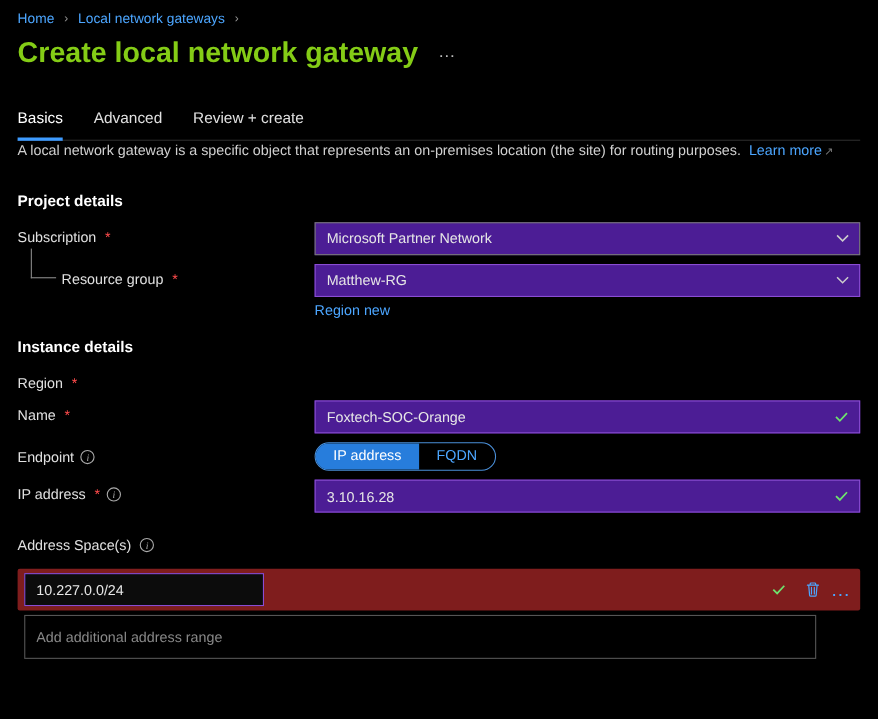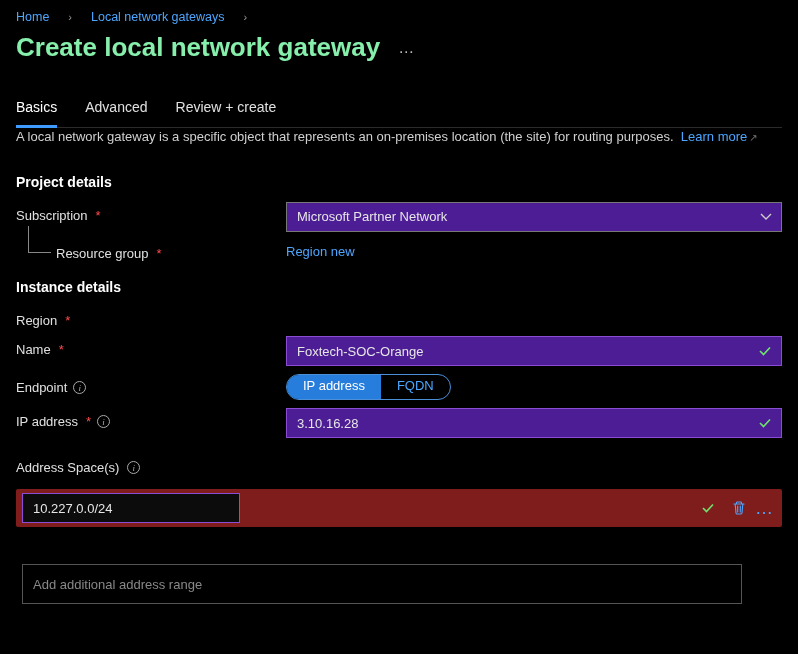--- a/index.html
+++ b/index.html
@@ -8,25 +8,25 @@
     color: #e0e0e0;
     font-family: "Segoe UI", -apple-system, sans-serif;
     font-size: 13px;
     width: 798px;
     height: 654px;
     overflow: hidden;
     padding: 10px 16px 0 16px;
   }
   a { color: #4ca6ff; text-decoration: none; }
 
-  .breadcrumb { display: flex; align-items: center; gap: 19px; font-size: 12.5px; margin-bottom: 8px; }
+  .breadcrumb { display: flex; align-items: center; gap: 9px; font-size: 12.5px; margin-bottom: 8px; }
   .breadcrumb .chev { color: #9a9a9a; font-size: 11px; }
 
   .title-row { display: flex; align-items: center; gap: 18px; margin-bottom: 36px; }
-  h1 { font-size: 26px; font-weight: 600; color: #86efac; }
+  h1 { font-size: 26px; font-weight: 600; color: #84cc16; }
   .more-dots { color: #bdbdbd; font-size: 16px; letter-spacing: 1px; cursor: pointer; }
 
   .tabs { display: flex; gap: 28px; border-bottom: 1px solid #2b2b2b; }
   .tab { padding: 0 0 10px 0; color: #e0e0e0; cursor: pointer; font-size: 14px; }
   .tab.active { color: #fff; border-bottom: 3px solid #3e9bff; margin-bottom: -1px; font-weight: 400; }
 
   .desc { color: #d0d0d0; line-height: 1.4; margin-bottom: 28px; }
   .ext-icon { font-size: 10px; margin-left: 2px; color: #777; }
 
   .section-title { font-weight: 600; color: #fff; font-size: 14px; margin: 18px 0 12px; }
@@ -104,21 +104,21 @@
     padding: 6px 30px 6px 10px; font-size: 13px; height: 30px;
   }
   .addr-input-wrap { flex: 1; position: relative; }
   .trash { color: #4ca6ff; cursor: pointer; font-size: 16px; }
   .dots3 { color: #4ca6ff; cursor: pointer; font-size: 18px; letter-spacing: 1px; padding: 0 2px; }
 
   .addr-placeholder {
     width: calc(100% - 46px);
     margin-left: 6px;
     background: transparent; border: 1px solid #555; color: #14b8a6;
-    padding: 19px 10px; font-size: 13px; height: 30px; margin-top: 33px;
+    padding: 19px 10px; font-size: 13px; height: 30px;
   }
   .addr-placeholder::placeholder { color: #888; }
 
   svg { display: block; }
 </style>
 </head>
 <body>
 
 <div class="breadcrumb">
   <a href="#">Home</a>
@@ -159,20 +159,28 @@
     </span>
   </div>
 </div>
 
 <div class="form-row">
   <div class="label-col indent-bracket">
     <span>Resource group</span>
       <span class="req">*</span>
   </div>
   <div class="field-col">
+    <div class="select-wrap">
+      <div class="select purple">Matthew-RG</div>
+      <span class="chevdown">
+        <svg width="12" height="12" viewBox="0 0 12 12">
+            <path d="M1 3 L6 8 L11 3" stroke="#ccc" stroke-width="1.4" fill="none"></path>
+          </svg>
+      </span>
+    </div>
     <a href="#" class="create-link">Region new</a>
   </div>
 </div>
 
 <div class="section-title">Instance details</div>
 
 <div class="form-row">
   <div class="label-col">
     <span>Region</span>
       <span class="req">*</span>

